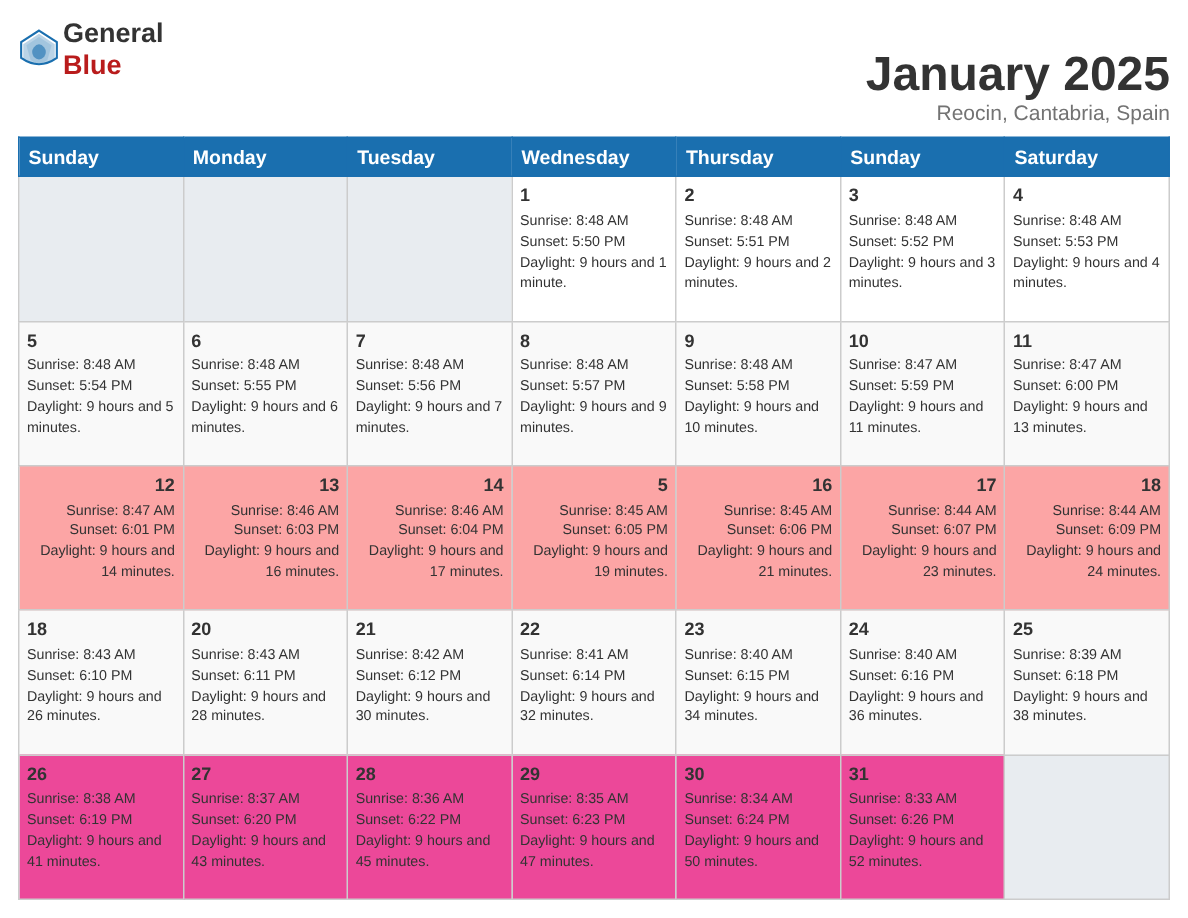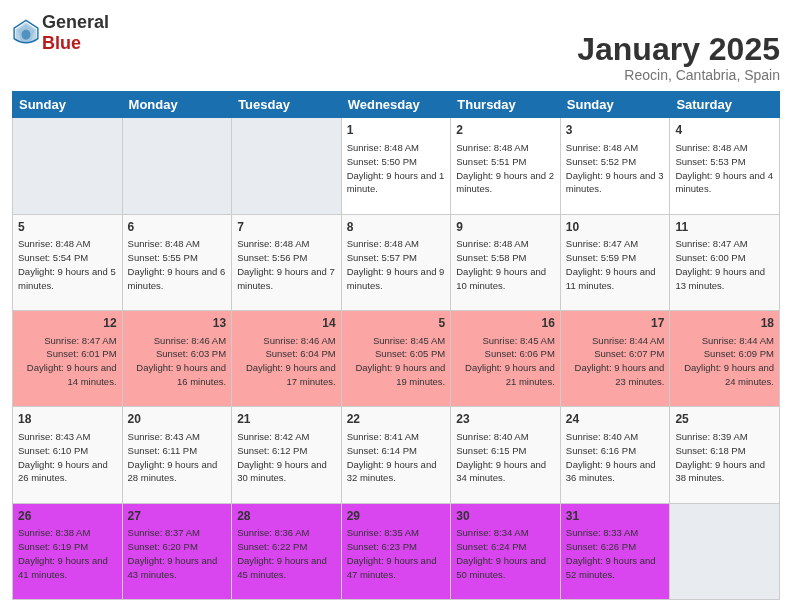--- a/index.html
+++ b/index.html
@@ -87,21 +87,21 @@
     .day-info {
       font-size: 9.5px;
       color: #333;
       line-height: 1.45;
     }
     
     .row-1 td { background: #fff; }
     .row-2 td { background: #f0f4f8; }
     .row-3 td { background: #fca5a5; text-align: right; }
     .row-4 td { background: #f0f4f8; }
-    .row-5 td { background: #d946ef; }
+    .row-5 td { background: #ec4899; }
     .row-1 td.empty, .row-2 td.empty, .row-3 td.empty, .row-4 td.empty, .row-5 td.empty {
       background: #e8ecf0;
     }
   </style>
 </head>
 <body>
 
 <div class="page">
   <div class="header">
     <div class="logo">

